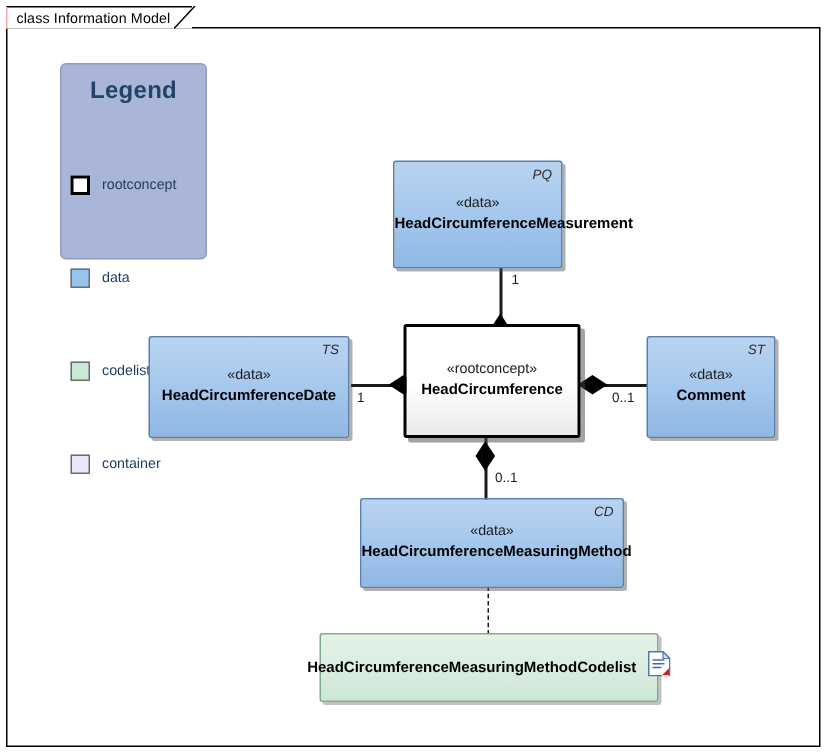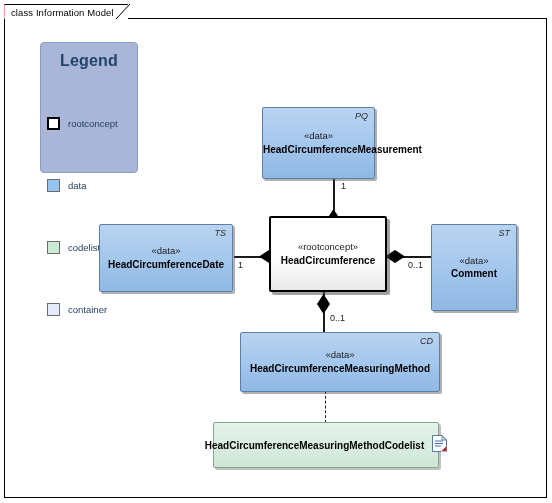--- a/index.html
+++ b/index.html
@@ -284,29 +284,29 @@
     </div>
   </div>
 
   <div class="node root" style="left:269px; top:216px; width:118px; height:76px;">
     <div class="node-body">
       <div class="stereo">«rootconcept»</div>
       <div class="node-name">HeadCircumference</div>
     </div>
   </div>
 
-  <div class="node data" style="left:431px; top:224px; width:86px; height:87px;">
+  <div class="node data" style="left:431px; top:224px; width:86px; height:68px;">
     <span class="stereo-tag">ST</span>
     <div class="node-body">
       <div class="stereo">«data»</div>
       <div class="node-name">Comment</div>
     </div>
   </div>
 
-  <div class="node data" style="left:240px; top:332px; width:200px; height:60px;">
+  <div class="node data" style="left:240px; top:332px; width:176px; height:60px;">
     <span class="stereo-tag">CD</span>
     <div class="node-body">
       <div class="stereo">«data»</div>
       <div class="node-name">HeadCircumferenceMeasuringMethod</div>
     </div>
   </div>
 
   <div class="node codelist" style="left:213px; top:422px; width:226px; height:46px;">
     <div class="codelist-inner">
       <span class="node-name-inline">HeadCircumferenceMeasuringMethodCodelist</span>

